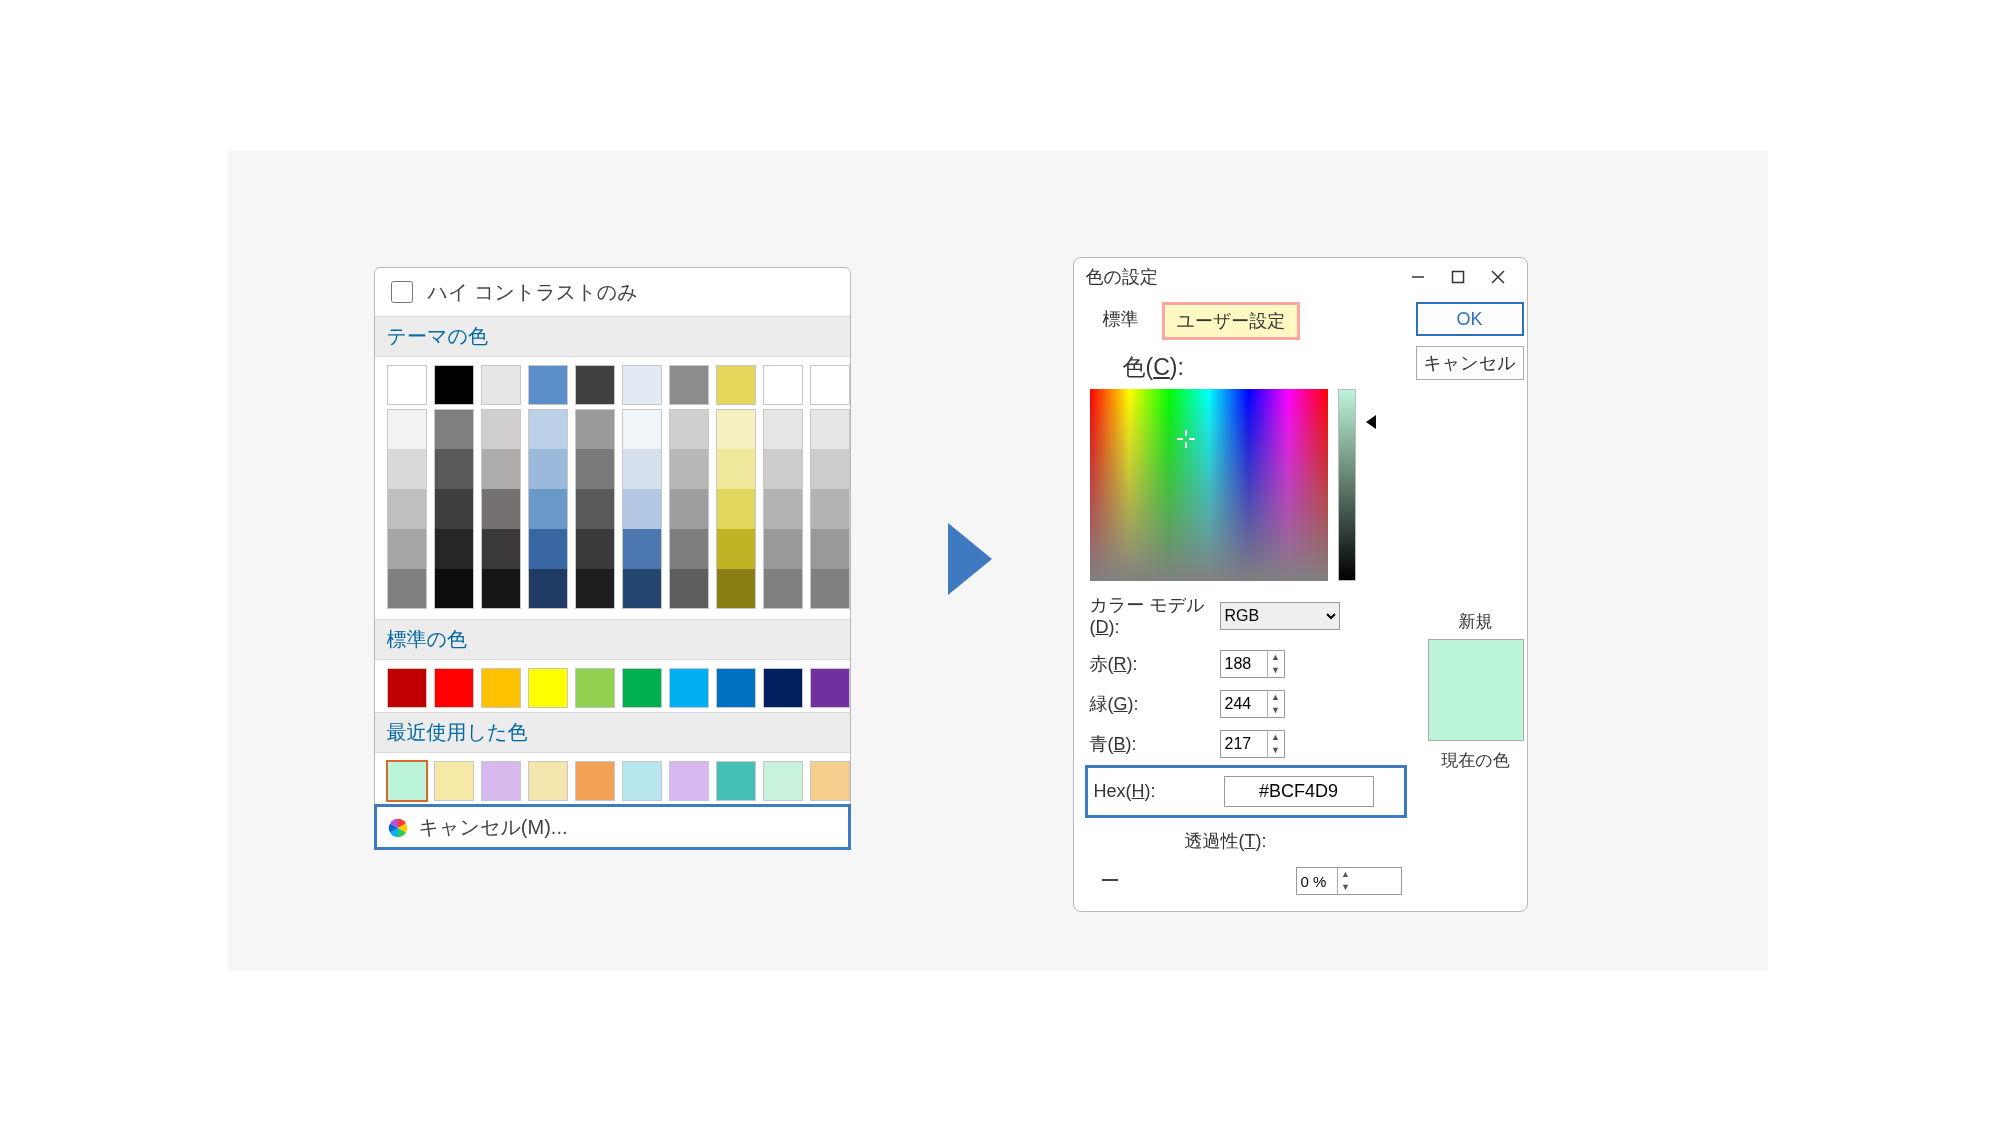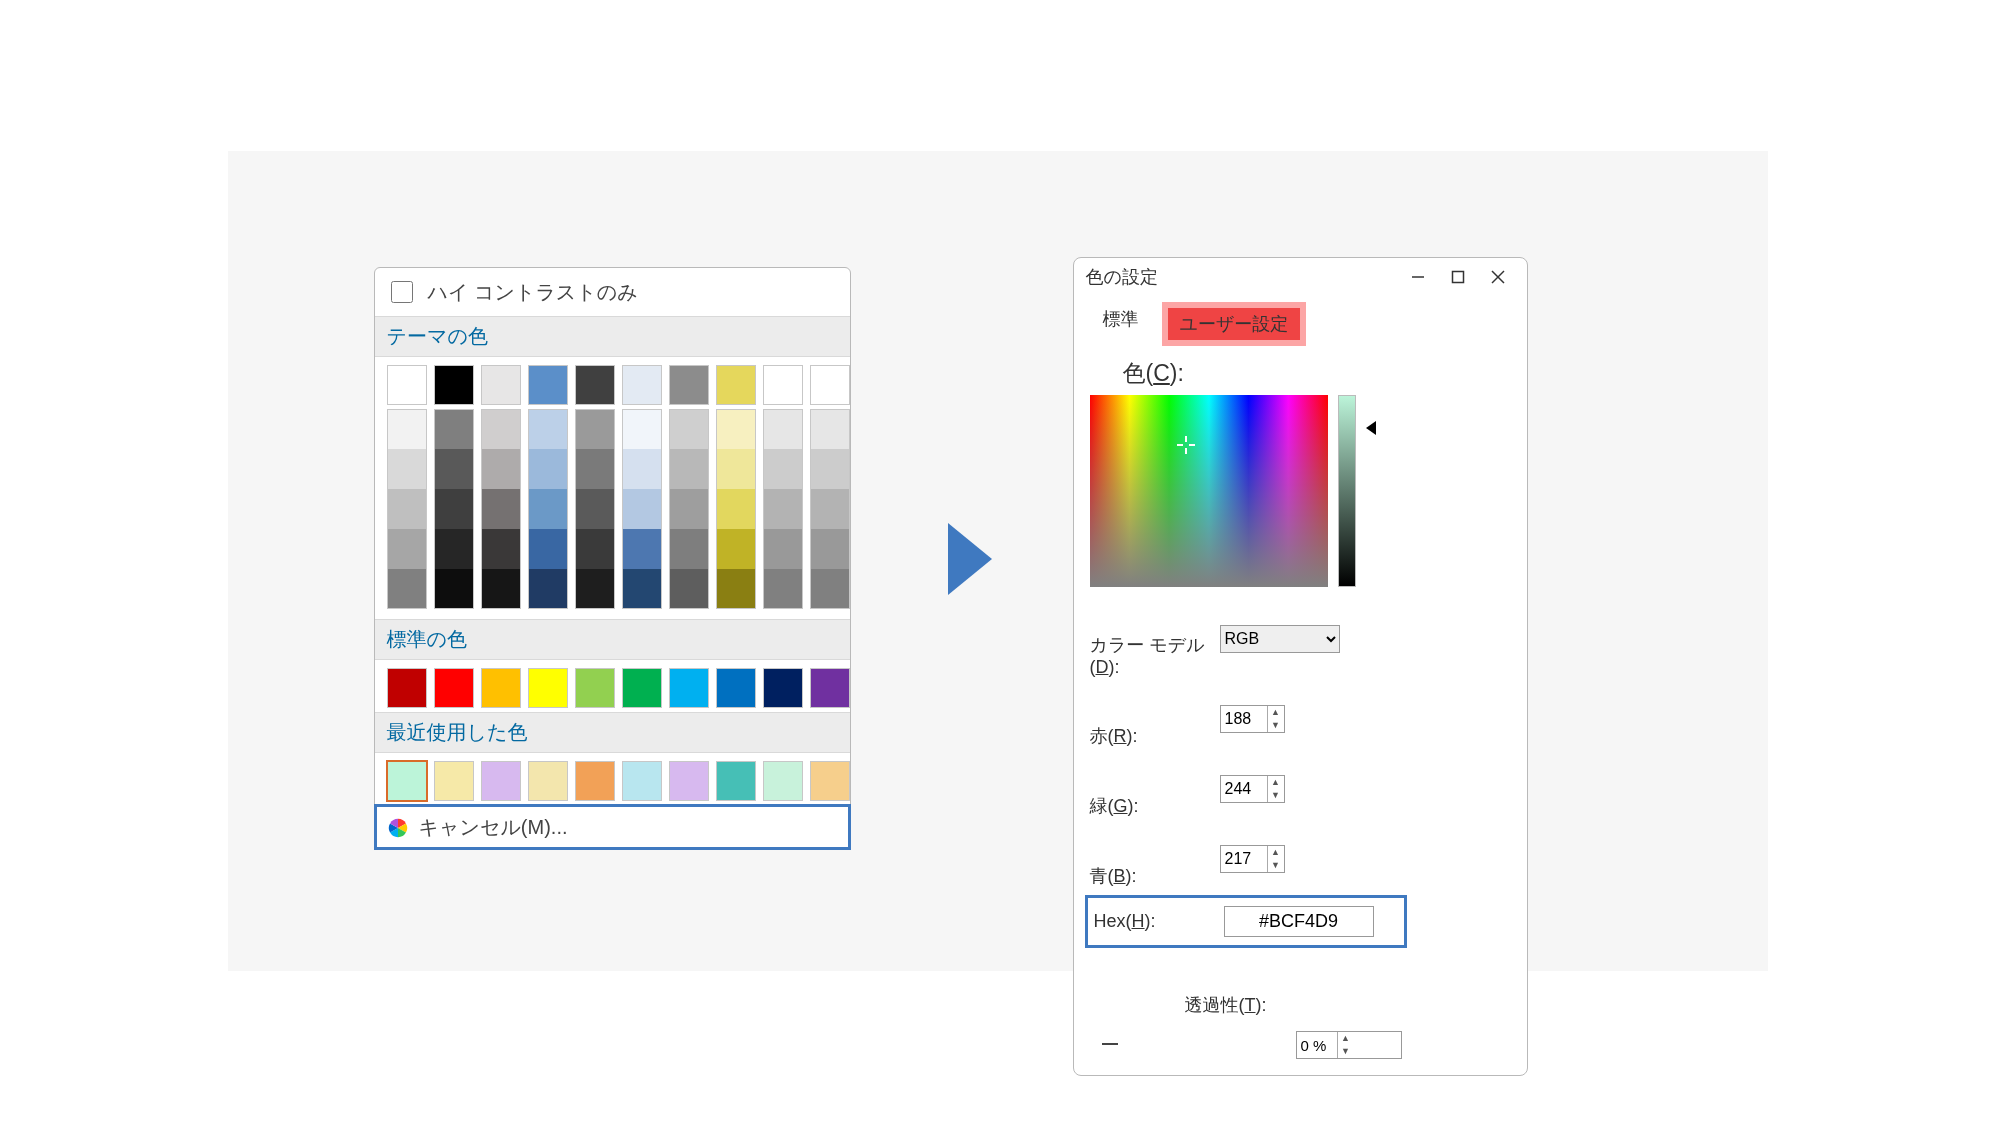--- a/index.html
+++ b/index.html
@@ -149,22 +149,22 @@
     gap: 10px;
     margin-bottom: 12px;
   }
   .tab {
     padding: 4px 12px;
     font-size: 18px;
     color: #333;
     border: 1px solid transparent;
   }
   .tab.active {
-    border: 6px solid #fca5a5;
-    background: #ef4444;
+    border: 3px solid #fca5a5;
+    background: #fef9c3;
   }
   .btn {
     width: 108px;
     height: 34px;
     border: 1px solid #aaa;
     background: #fdfdfd;
     font-size: 18px;
     display: flex;
     align-items: center;
     justify-content: center;
@@ -215,21 +215,21 @@
     border-top:7px solid transparent;
     border-bottom:7px solid transparent;
     border-right:10px solid #000;
   }
   .form-row {
     display: flex;
     align-items: center;
     margin-top: 12px;
     gap: 8px;
   }
-  .form-row label { width: 122px; font-size: 18px; margin-top: 34px; }
+  .form-row label { width: 122px; font-size: 18px; }
   select.model {
     width: 120px;
     height: 28px;
     font-size: 16px;
     border: 1px solid #999;
   }
   .numbox {
     display:flex;
     align-items:center;
     border:1px solid #999;
@@ -513,17 +513,27 @@
                 <input value="0 %" style="">
                 <div class="spinners">
                     <div class="spin">▲</div>
                     <div class="spin">▼</div>
                   </div>
               </div>
             </div>
           </div>
         </div>
 
+        <div class="dlg-right">
+          <div class="btn ok">OK</div>
+          <div class="btn">キャンセル</div>
+
+          <div class="preview-area">
+            <div class="preview-lbl">新規</div>
+            <div class="preview-box" style="background: rgb(188, 244, 217);"></div>
+            <div class="current-lbl">現在の色</div>
+          </div>
+        </div>
       </div>
     </div>
 
   </div>
 </div>
 
 </body></html>

